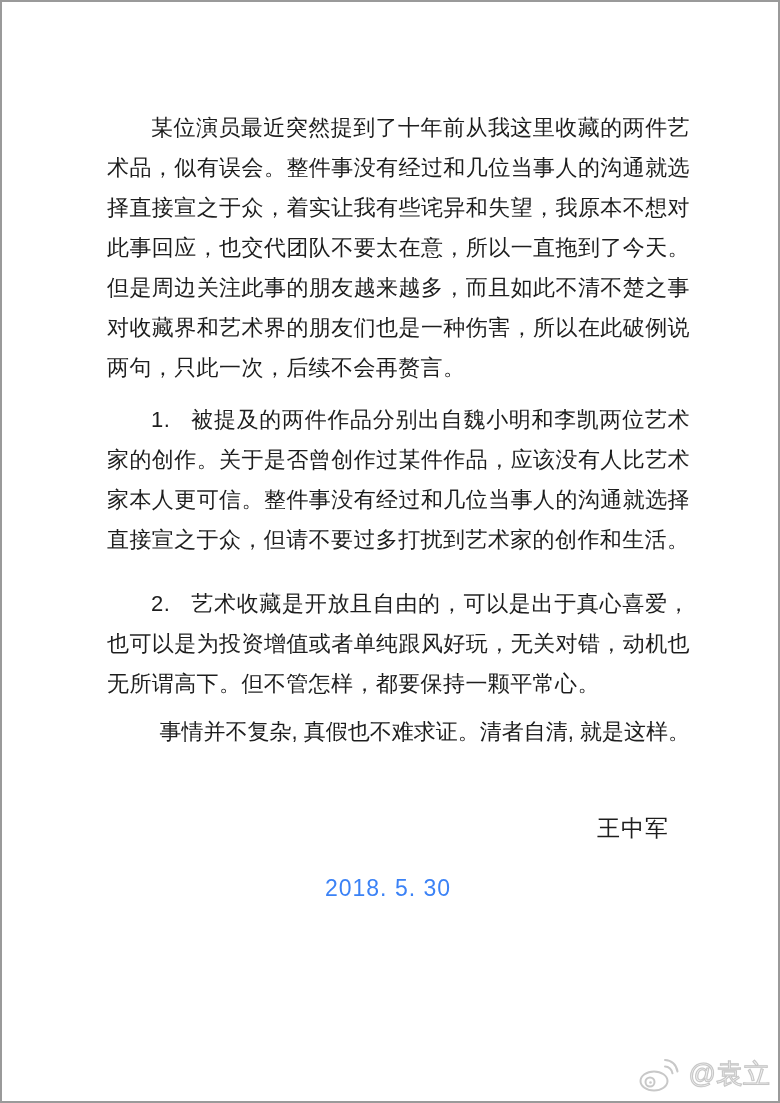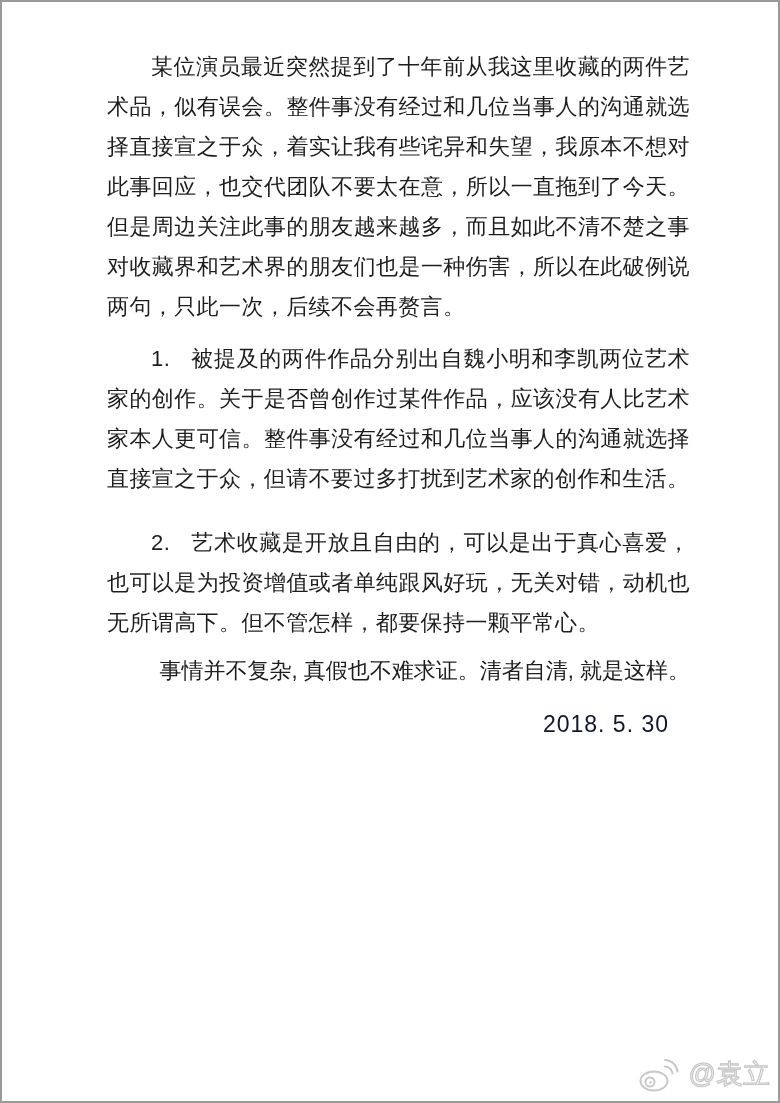--- a/index.html
+++ b/index.html
@@ -8,21 +8,21 @@
     width: 780px;
     height: 1103px;
     font-family: "Liberation Sans", sans-serif;
   }
   .page {
     position: relative;
     width: 780px;
     height: 1103px;
     background: #ffffff;
     border: 2px solid #9a9a9a;
-    padding: 45px 88px 0 105px;
+    padding: 106px 88px 0 105px;
     color: #1d1d1d;
     overflow: hidden;
   }
   .para {
     font-size: 22px;
     line-height: 40px;
     letter-spacing: 0.4px;
     text-align: justify;
     text-indent: 2em;
   }
@@ -33,27 +33,27 @@
   .num { margin-right: 0.95em; }
   .signature-name {
     margin-top: 56px;
     padding-right: 21px;
     text-align: right;
     font-size: 23px;
     line-height: 40px;
     letter-spacing: 1px;
   }
   .signature-date {
-    margin-top: 13px;
+    margin-top: 20px;
     padding-right: 21px;
-    text-align: right;
+    text-align: center;
     font-size: 23px;
     line-height: 40px;
     letter-spacing: 1px;
-    color: #0f172a;
+    color: #3b82f6;
   }
   .watermark {
     position: absolute;
     right: 8px;
     bottom: 8px;
     display: flex;
     align-items: center;
     gap: 5px;
     font-size: 27px;
     line-height: 1;
@@ -74,20 +74,21 @@
   <p class="para para-point-1">
     <span class="num">1.</span><span>被提及的两件作品分别出自魏小明和李凯两位艺术家的创作。关于是否曾创作过某件作品，应该没有人比艺术家本人更可信。整件事没有经过和几位当事人的沟通就选择直接宣之于众，但请不要过多打扰到艺术家的创作和生活。</span>
   </p>
 
   <p class="para para-point-2">
     <span class="num">2.</span><span>艺术收藏是开放且自由的，可以是出于真心喜爱，也可以是为投资增值或者单纯跟风好玩，无关对错，动机也无所谓高下。但不管怎样，都要保持一颗平常心。</span>
   </p>
 
   <p class="para para-closing">事情并不复杂, 真假也不难求证。清者自清, 就是这样。</p>
 
+  <div class="signature-name">王中军</div>
 
   <div class="signature-date">2018. 5. 30</div>
 
   <div class="watermark">
     <span>
       <svg width="47" height="38" viewBox="0 0 47 38">
         <g fill="none" stroke="#c8c8c8" stroke-width="2" stroke-linecap="round">
           <ellipse cx="17" cy="26" rx="13.5" ry="9.5"></ellipse>
           <circle cx="13" cy="27" r="4.5"></circle>
           <path d="M28 5 c6.5 0 11.5 5 12.5 11.5"></path>

